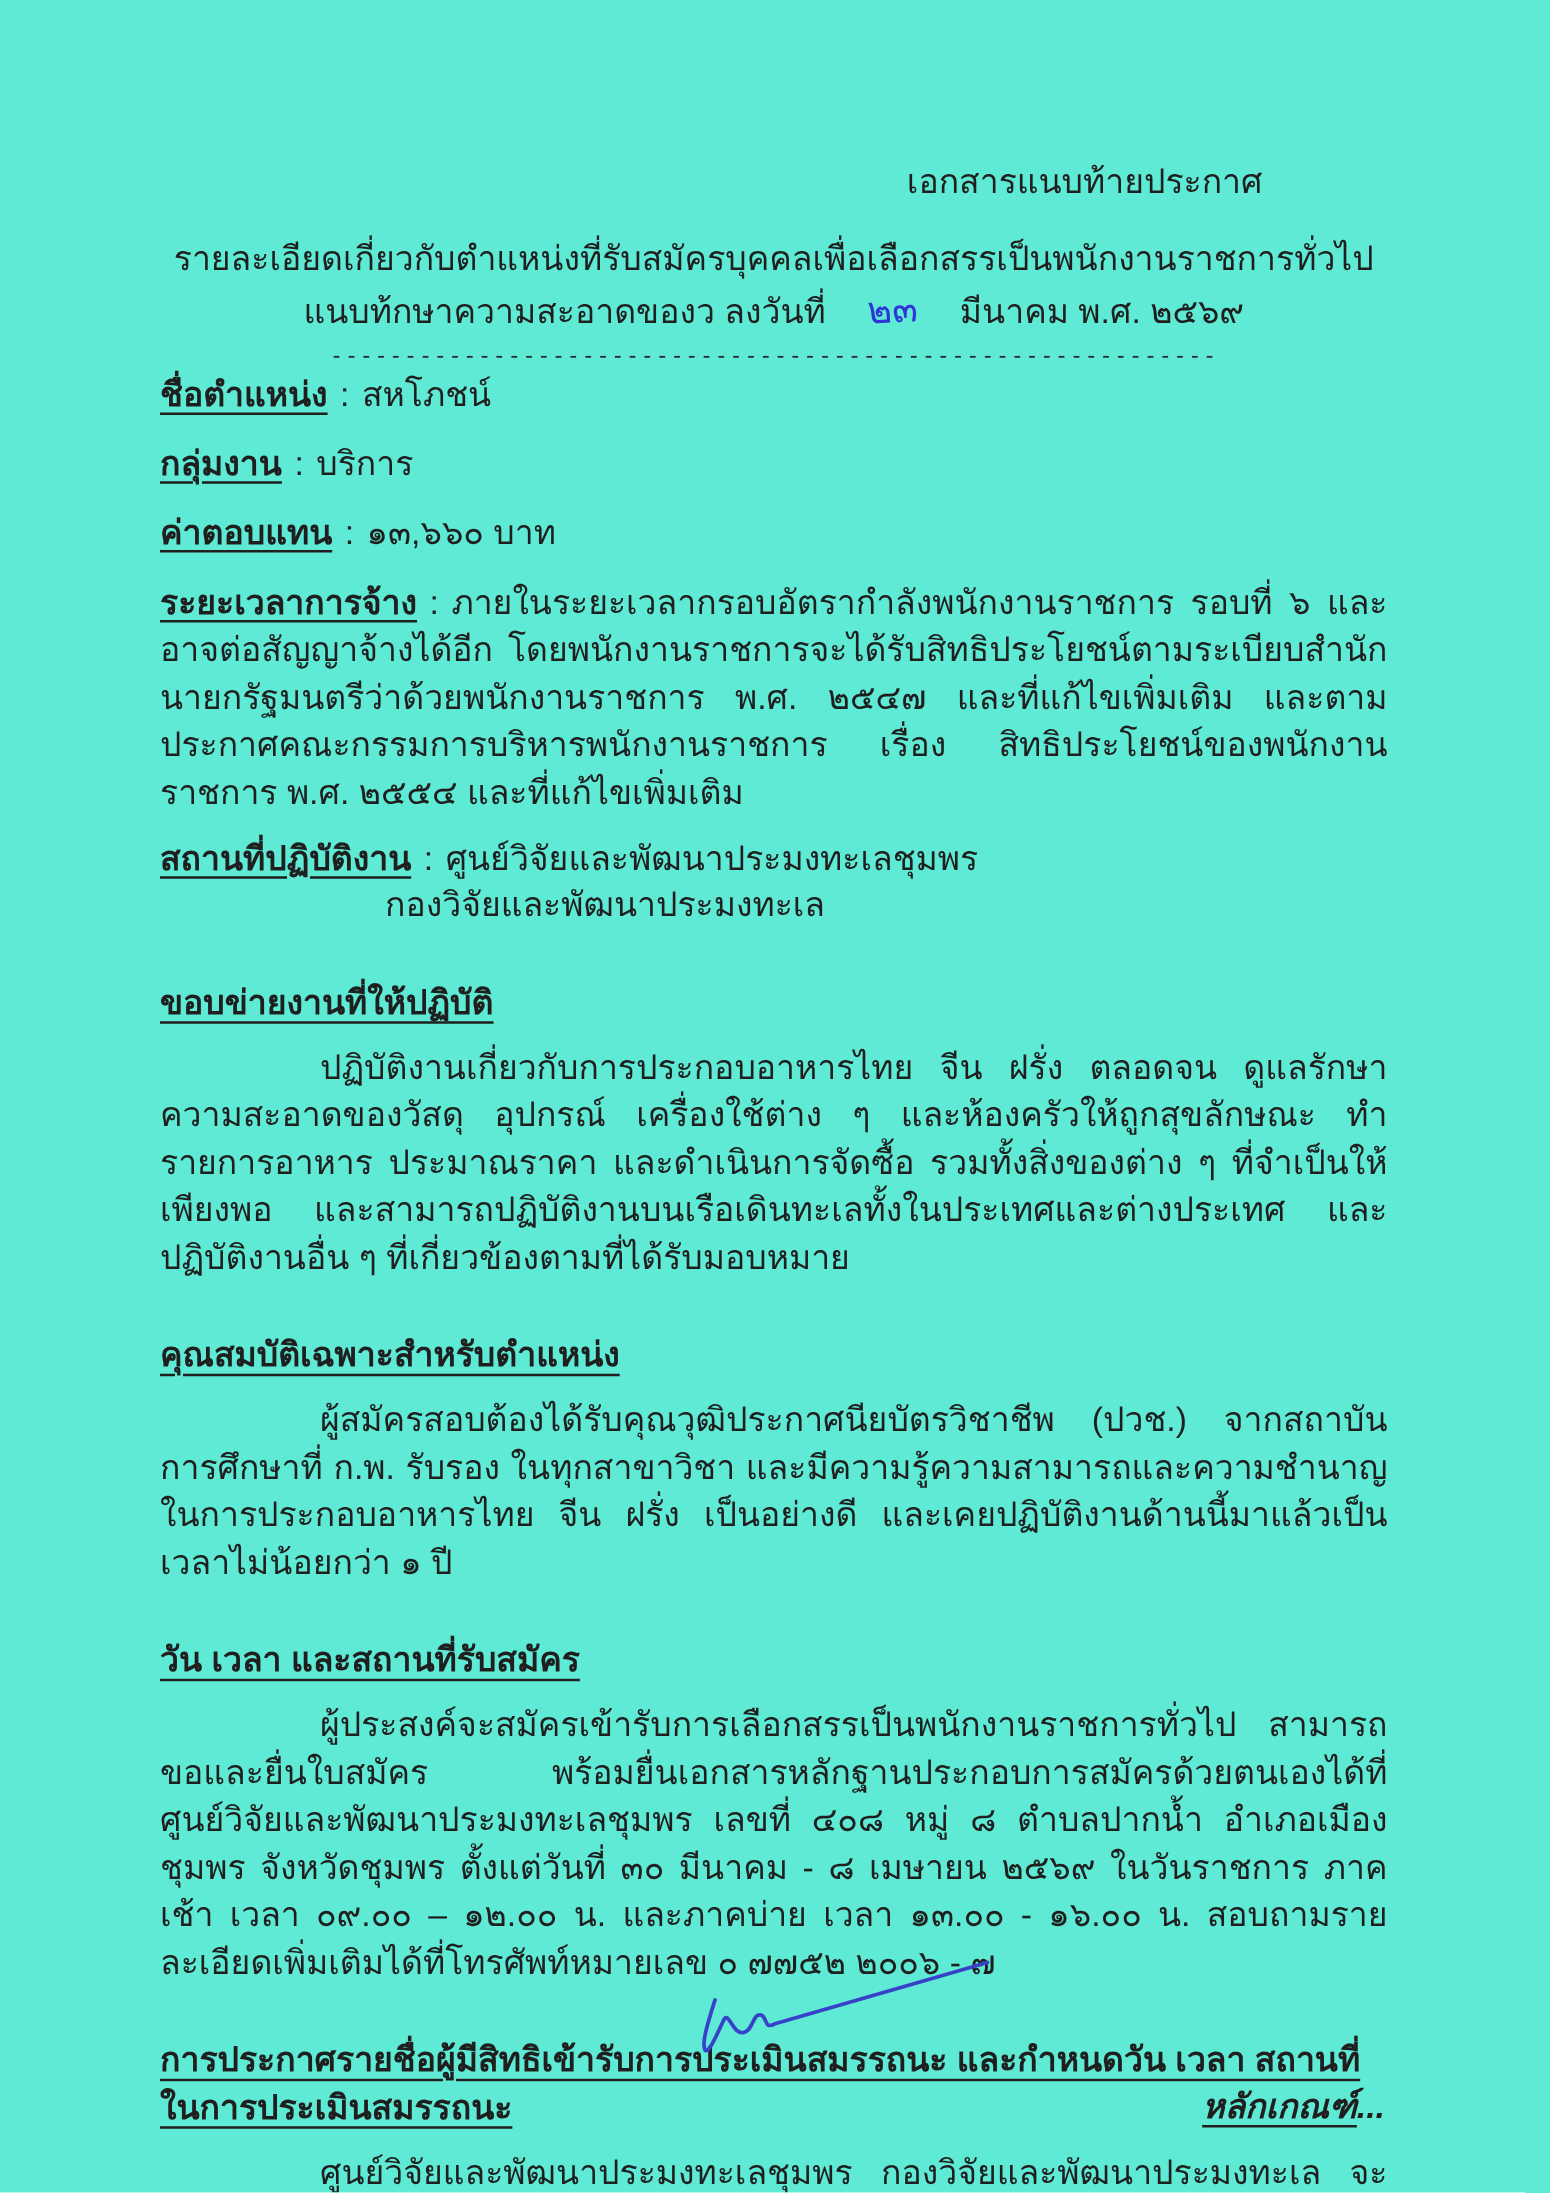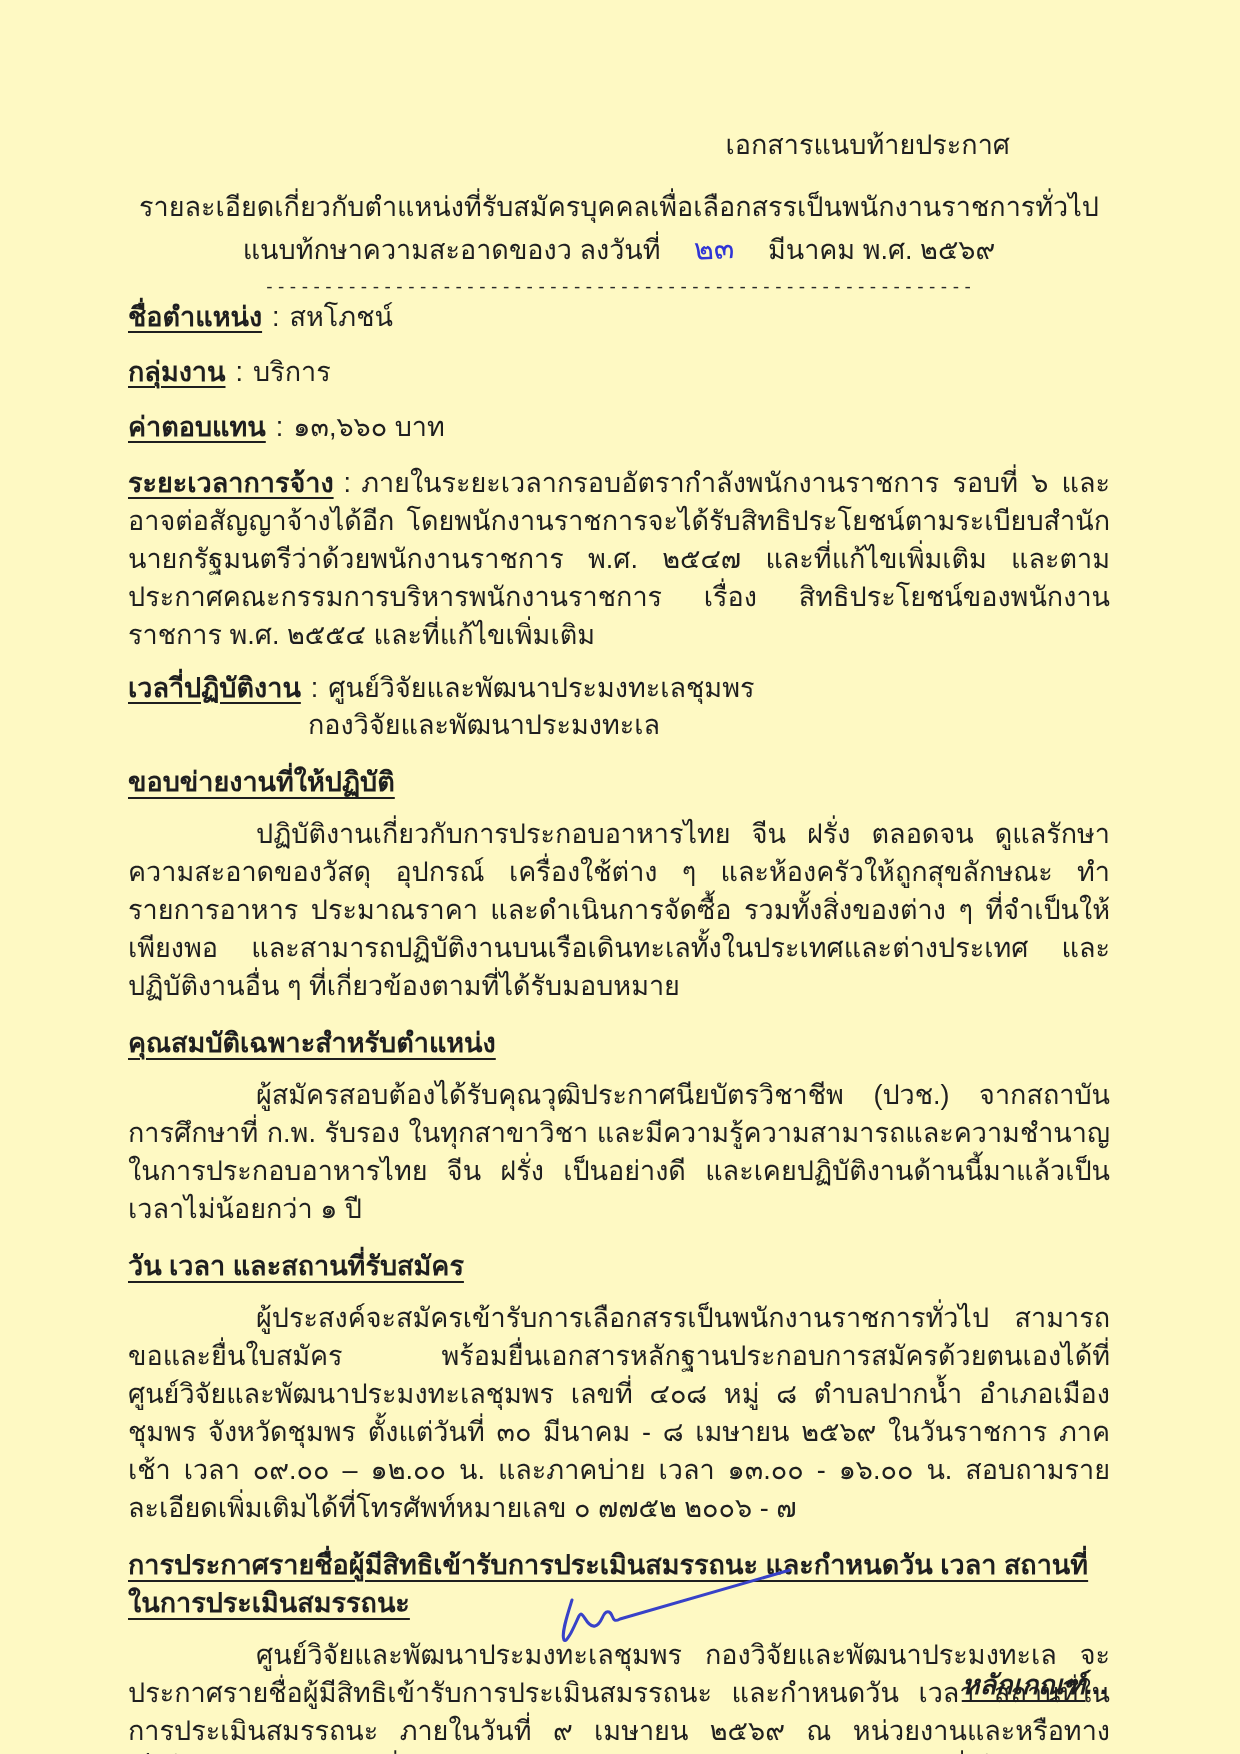--- a/index.html
+++ b/index.html
@@ -1,19 +1,19 @@
 <!DOCTYPE html>
 <html lang="th"><head>
 <meta charset="utf-8">
 <style>
   html,body{margin:0;padding:0;background:#ffffff;}
   .page{
     position:relative;
     width:1240px;height:1754px;
-    background:#fef9c3;
+    background:#5eead4;
     box-sizing:border-box;
     padding:130px 130px 0 128px;
     font-family:"Liberation Sans", sans-serif;
     color:#1f1f1f;
     font-size:27px;
     overflow:hidden;
   }
   .corner{
     text-align:right;
     padding-right:100px;
@@ -41,21 +41,21 @@
   .lbl{
     font-weight:bold;
     text-decoration:underline;
     text-decoration-thickness:2px;
     text-underline-offset:5px;
   }
   .sep{padding:0 10px;}
   .para{line-height:38px;text-align:justify;margin:0 0 14px 0;}
   .indent{text-indent:128px;}
   .wp-line2{padding-left:180px;line-height:38px;}
-  .section{margin-top:19px;}
+  .section{margin-top:40px;}
   .section-heading{
     font-weight:bold;
     text-decoration:underline;
     text-decoration-thickness:2px;
     text-underline-offset:6px;
     line-height:38px;
     margin-bottom:14px;
   }
   .signature{
     position:absolute;
@@ -98,21 +98,21 @@
     <div class="field-row">
       <span class="lbl">ค่าตอบแทน</span><span class="sep">:</span><span>๑๓,๖๖๐ บาท</span>
     </div>
   </div>
 
   <p class="para">
     <span class="lbl">ระยะเวลาการจ้าง</span><span class="sep">:</span><span>ภายในระยะเวลากรอบอัตรากำลังพนักงานราชการ รอบที่ ๖ และอาจต่อสัญญาจ้างได้อีก โดยพนักงานราชการจะได้รับสิทธิประโยชน์ตามระเบียบสำนักนายกรัฐมนตรีว่าด้วยพนักงานราชการ พ.ศ. ๒๕๔๗ และที่แก้ไขเพิ่มเติม และตามประกาศคณะกรรมการบริหารพนักงานราชการ เรื่อง สิทธิประโยชน์ของพนักงานราชการ พ.ศ. ๒๕๕๔ และที่แก้ไขเพิ่มเติม</span>
   </p>
 
   <div class="field-row" style="margin-top:16px;">
-    <span class="lbl">เวลาี่ปฏิบัติงาน</span><span class="sep">:</span><span>ศูนย์วิจัยและพัฒนาประมงทะเลชุมพร</span>
+    <span class="lbl">สถานที่ปฏิบัติงาน</span><span class="sep">:</span><span>ศูนย์วิจัยและพัฒนาประมงทะเลชุมพร</span>
     <div class="wp-line2">กองวิจัยและพัฒนาประมงทะเล</div>
   </div>
 
   <div class="section">
     <div class="section-heading">ขอบข่ายงานที่ให้ปฏิบัติ</div>
     <p class="para indent">ปฏิบัติงานเกี่ยวกับการประกอบอาหารไทย จีน ฝรั่ง ตลอดจน ดูแลรักษาความสะอาดของวัสดุ อุปกรณ์ เครื่องใช้ต่าง ๆ และห้องครัวให้ถูกสุขลักษณะ ทำรายการอาหาร ประมาณราคา และดำเนินการจัดซื้อ รวมทั้งสิ่งของต่าง ๆ ที่จำเป็นให้เพียงพอ และสามารถปฏิบัติงานบนเรือเดินทะเลทั้งในประเทศและต่างประเทศ และปฏิบัติงานอื่น ๆ ที่เกี่ยวข้องตามที่ได้รับมอบหมาย</p>
   </div>
 
   <div class="section">
     <div class="section-heading">คุณสมบัติเฉพาะสำหรับตำแหน่ง</div>

